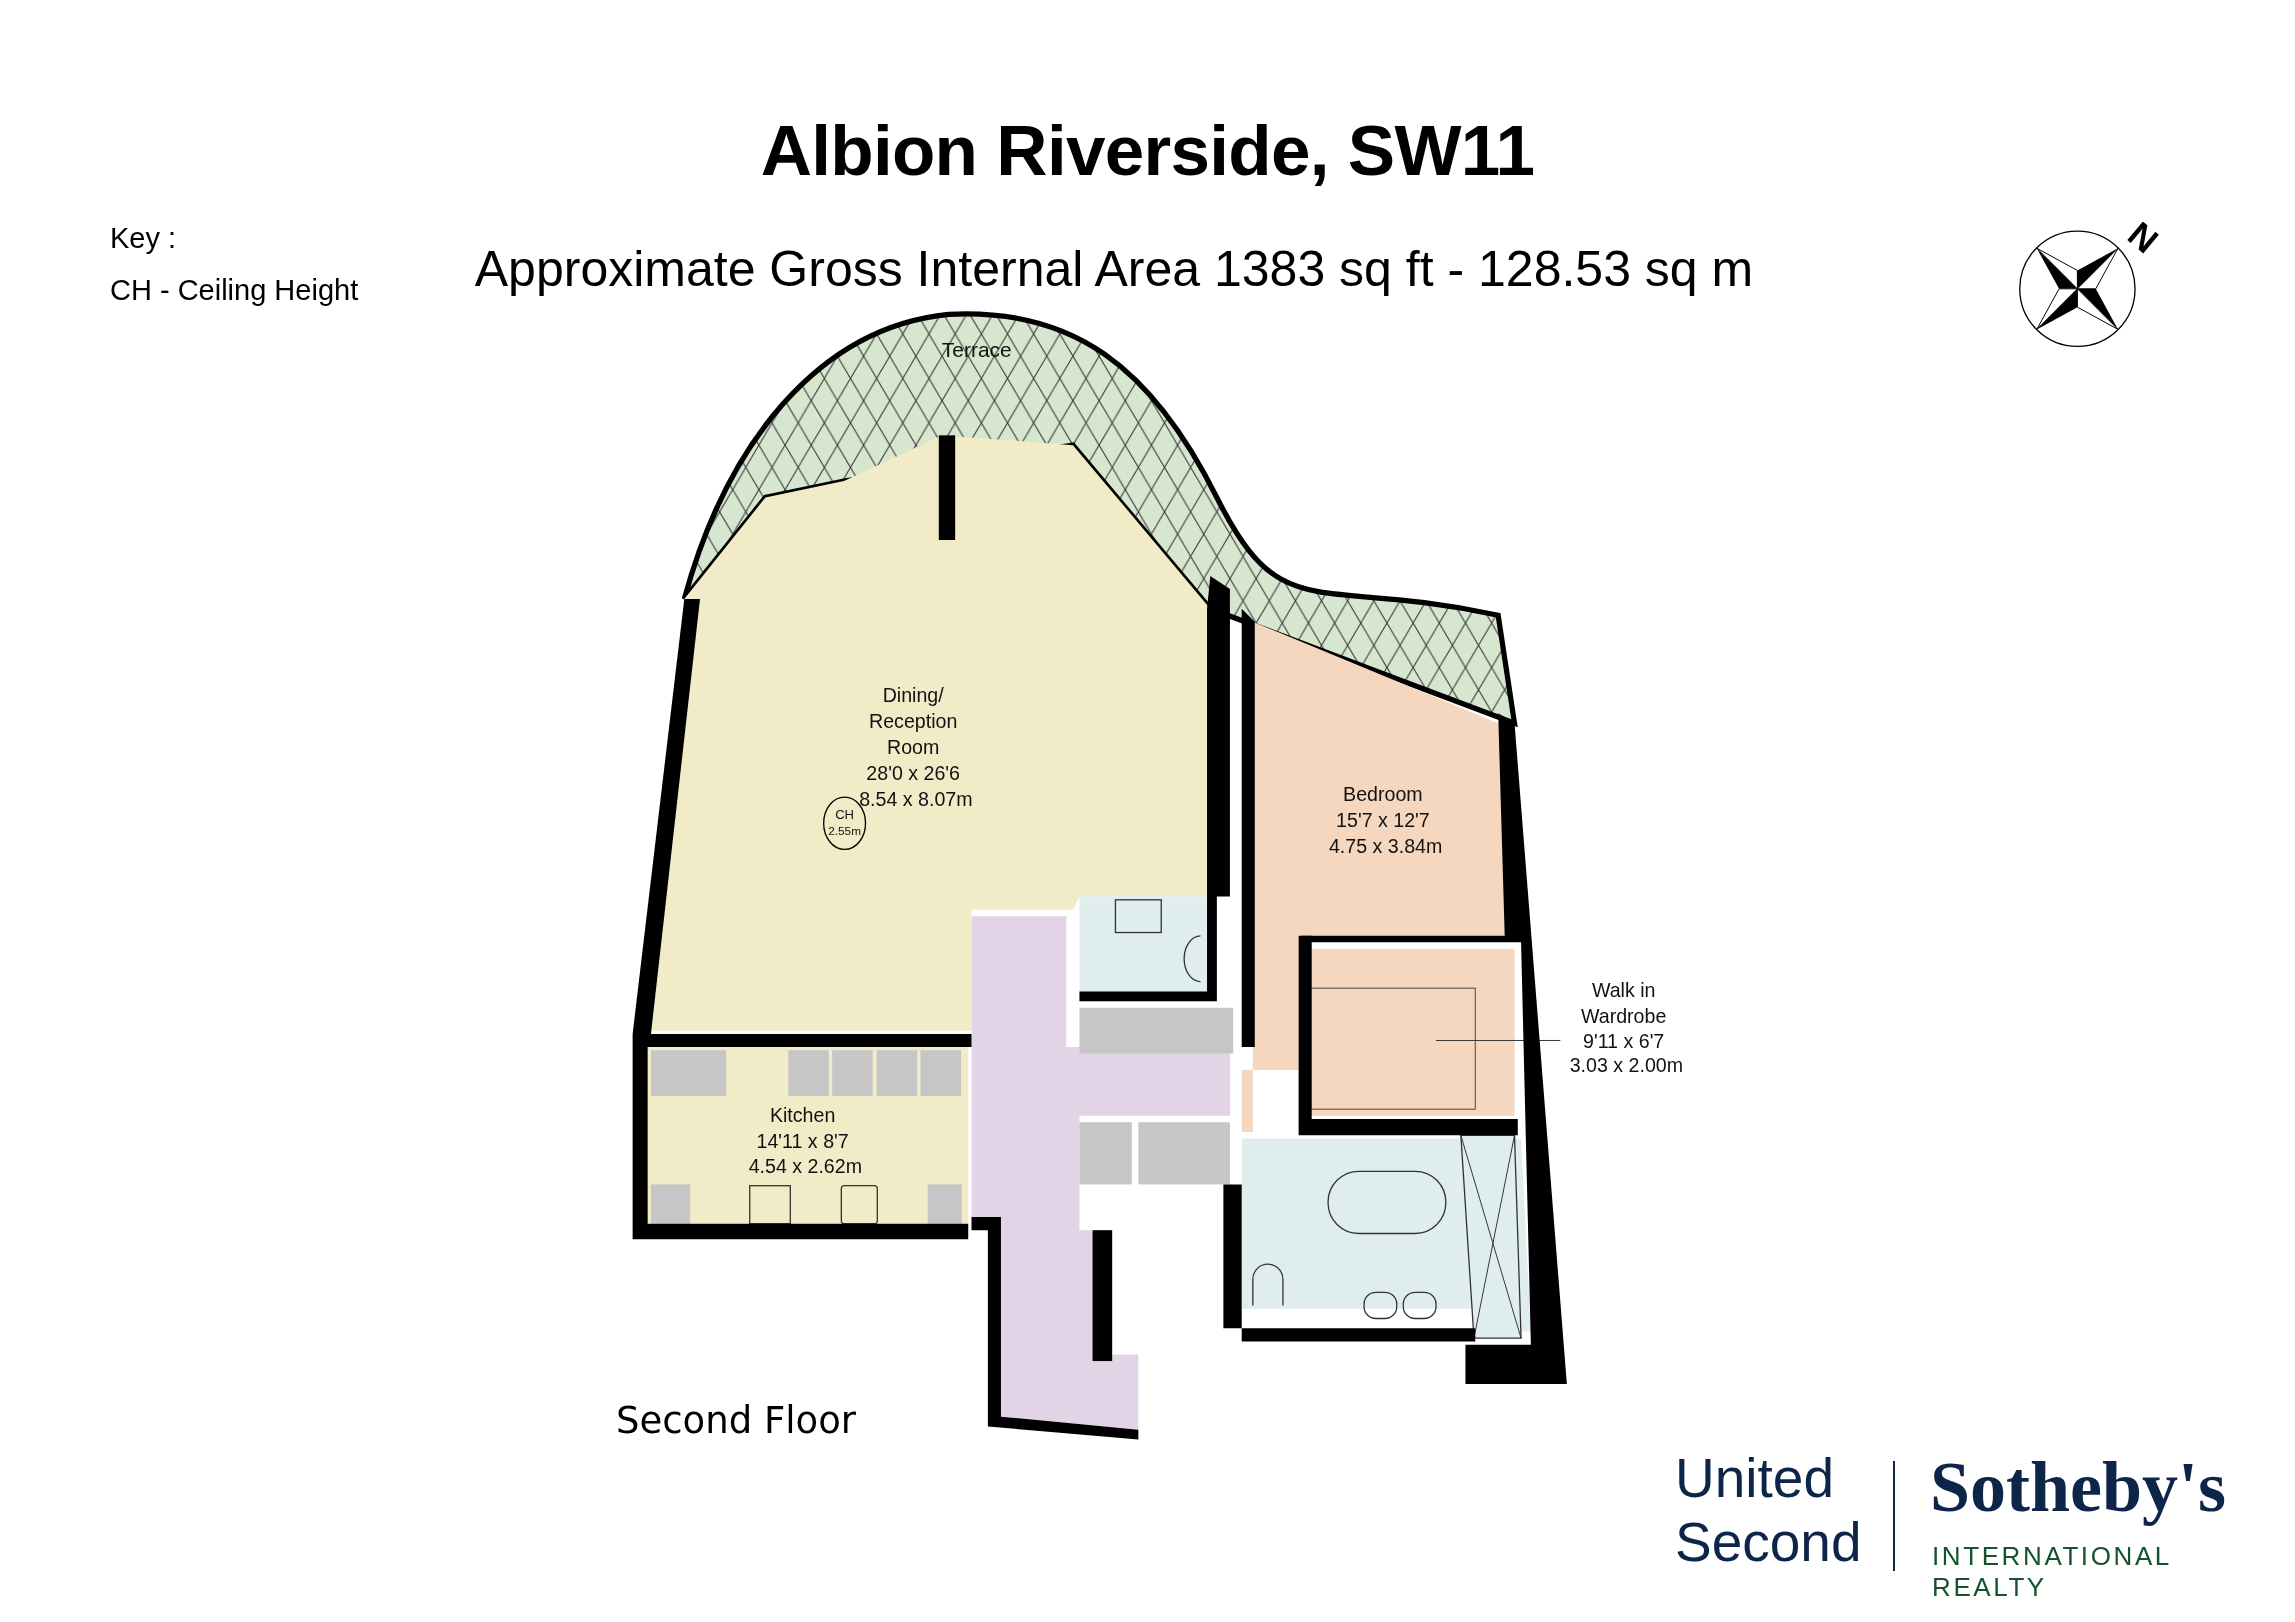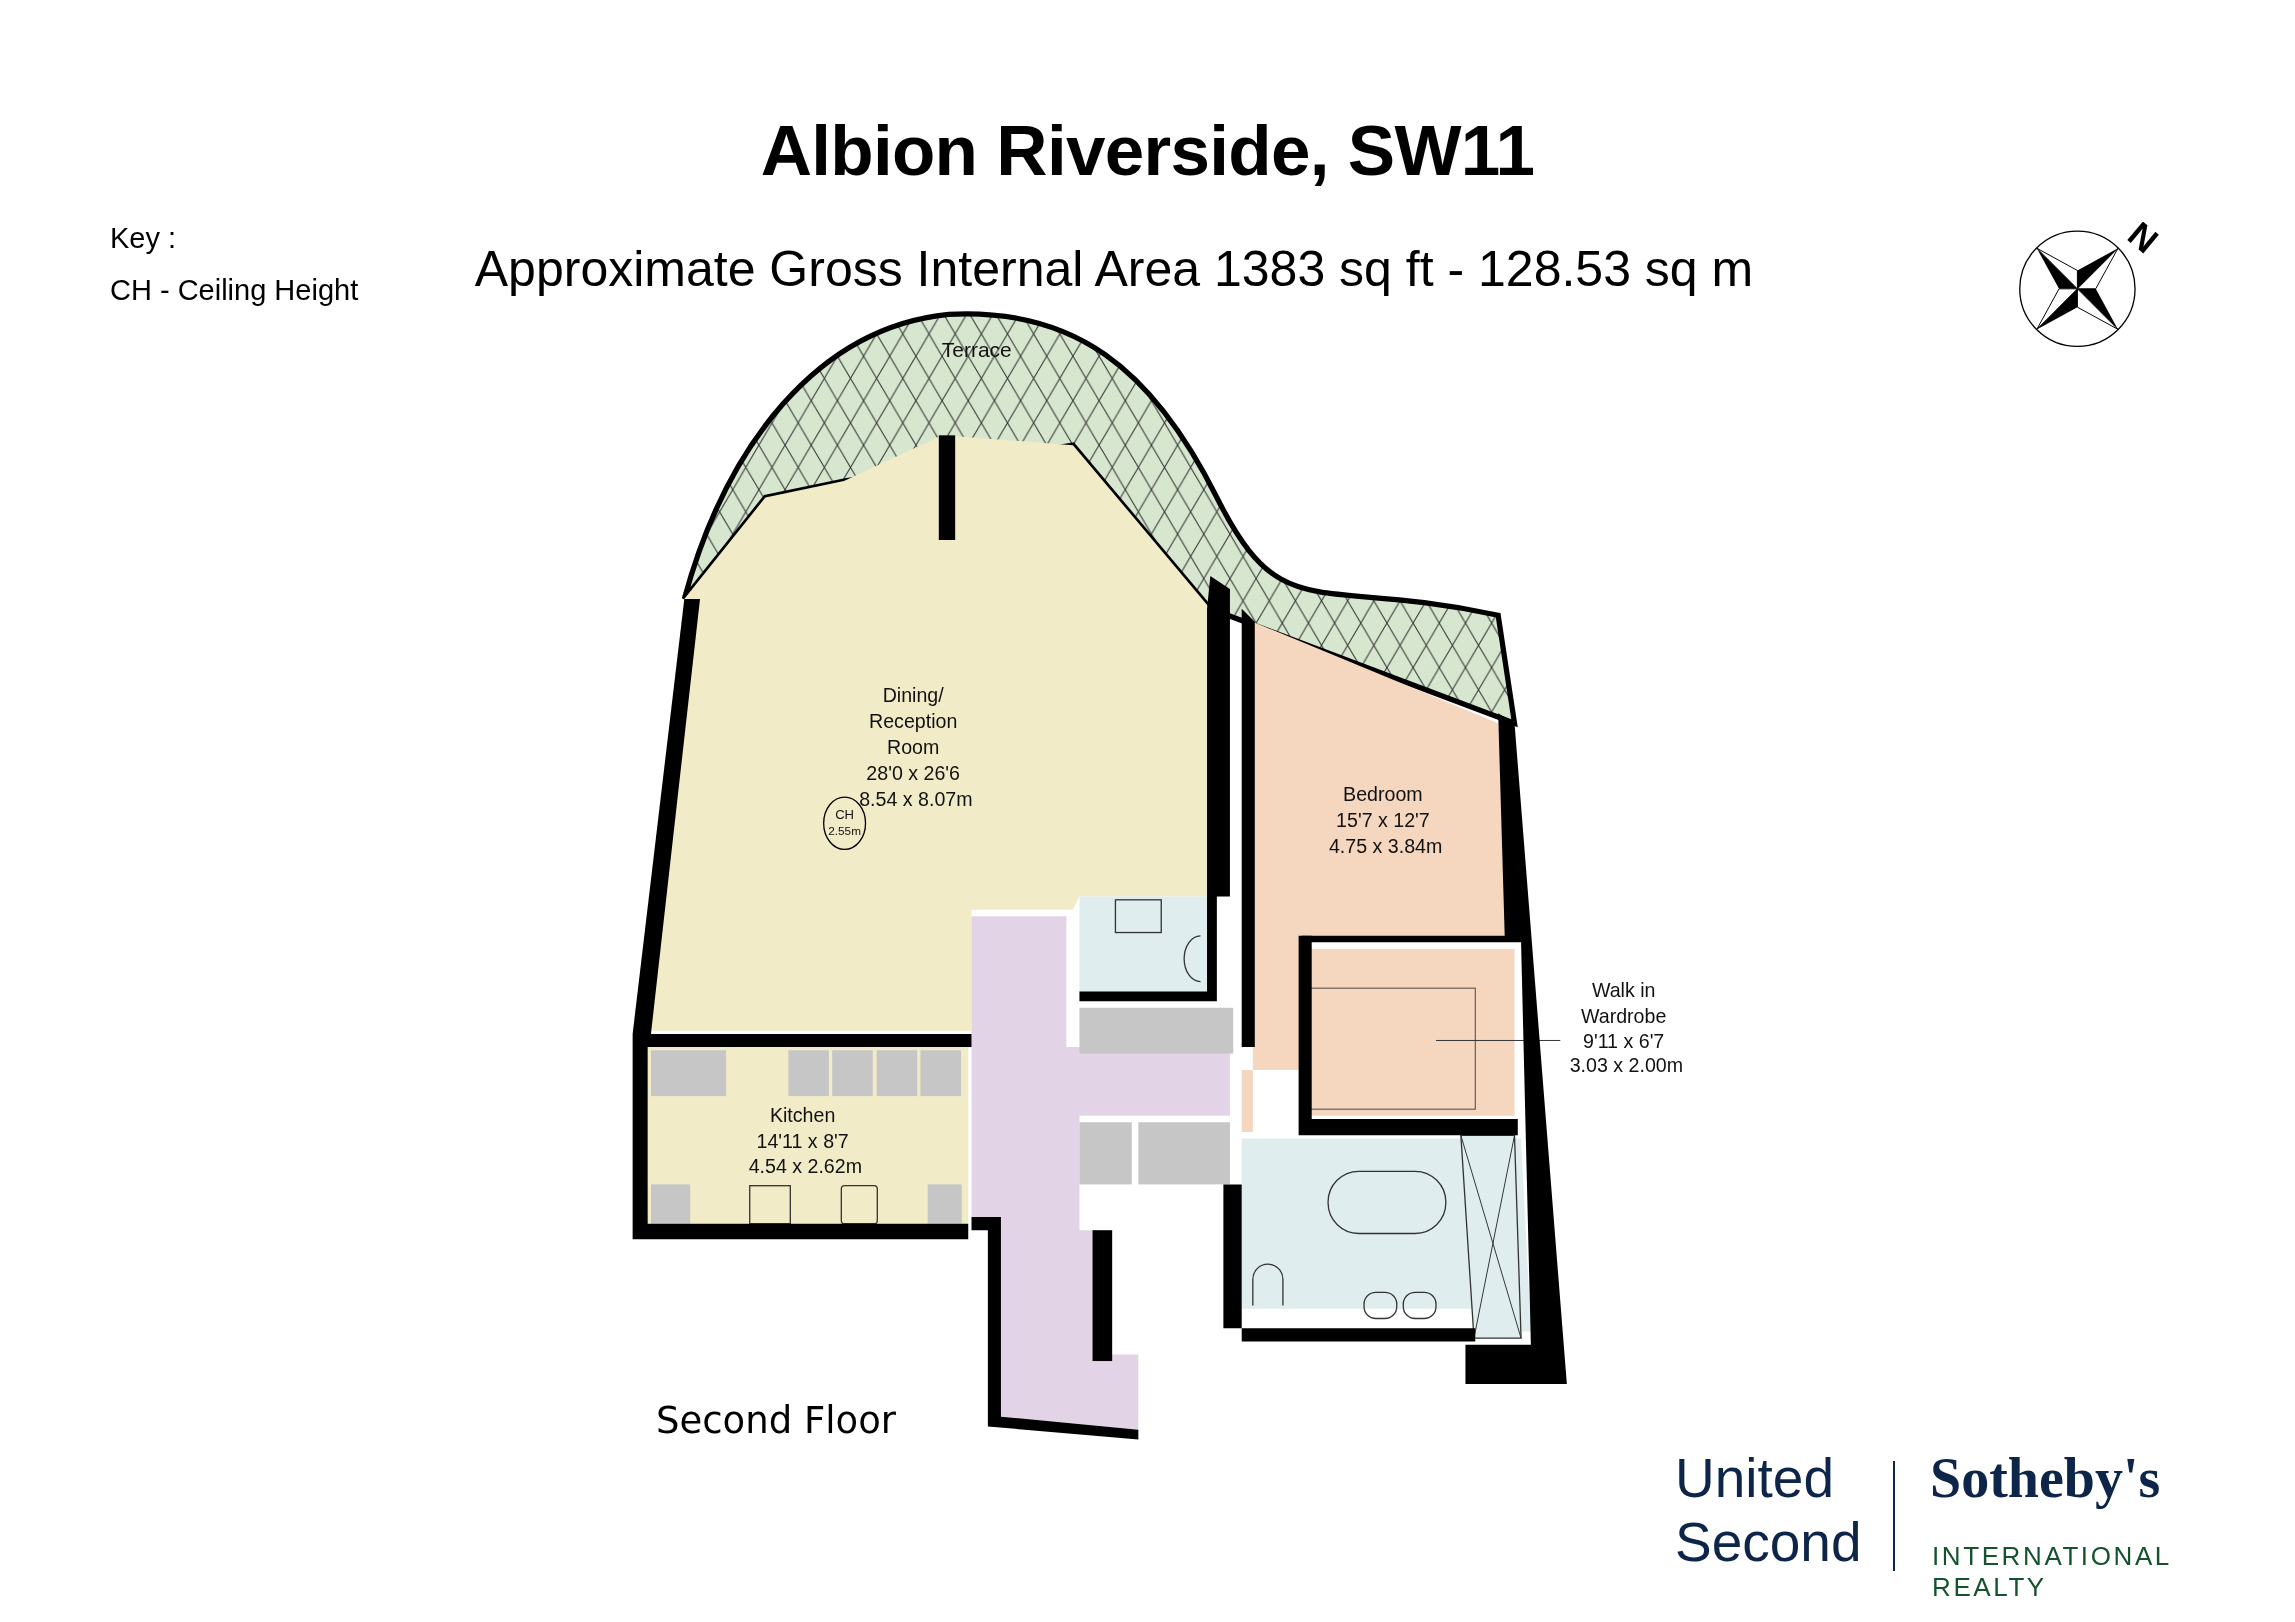--- a/index.html
+++ b/index.html
@@ -3,26 +3,26 @@
 <meta charset="utf-8">
 <style>
   html,body{margin:0;padding:0;background:#fff;}
   body{width:2295px;height:1623px;position:relative;overflow:hidden;font-family:"Liberation Sans",sans-serif;}
   .abs{position:absolute;}
   #title{left:0;width:2295px;top:110px;text-align:center;font-weight:bold;font-size:71px;color:#000000;letter-spacing:-0.7px;}
   #subtitle{left:0;width:2228px;top:204px;text-align:center;font-size:50px;color:#000;margin-top:36px;}
   .key{left:110px;font-size:29px;color:#000;}
   #key-title{top:222px;}
   #key-ch{top:262px;margin-top:12px;}
-  #floor-label{left:656px;top:1399px;font-size:37px;color:#000;font-family:"DejaVu Sans",sans-serif;}
+  #floor-label{left:616px;top:1399px;font-size:37px;color:#000;font-family:"DejaVu Sans",sans-serif;}
   #plan{left:0;top:0;}
   .lbl{font-family:"Liberation Sans",sans-serif;fill:#111;text-anchor:middle;}
   #logo-united{left:1675px;top:1446px;font-size:55px;color:#0d2548;width:183px;line-height:64px;}
   #logo-sep{left:1893px;top:1461px;width:2px;height:110px;background:#0d2548;}
-  #logo-sothebys{left:1930px;top:1446px;font-family:"Liberation Serif",serif;font-weight:bold;font-size:56px;color:#0d2548;}
+  #logo-sothebys{left:1930px;top:1446px;font-family:"Liberation Serif",serif;font-weight:bold;font-size:72px;color:#0d2548;}
   #logo-realty{left:1932px;top:1541px;font-size:26px;letter-spacing:2.6px;color:#14532d;}
 </style>
 </head>
 <body>
 
 <div id="title" class="abs">Albion Riverside, SW11</div>
 <div id="subtitle" class="abs">Approximate Gross Internal Area 1383 sq ft - 128.53 sq m</div>
 <div id="key-title" class="abs key">Key :</div>
 <div id="key-ch" class="abs key">CH - Ceiling Height</div>
 

